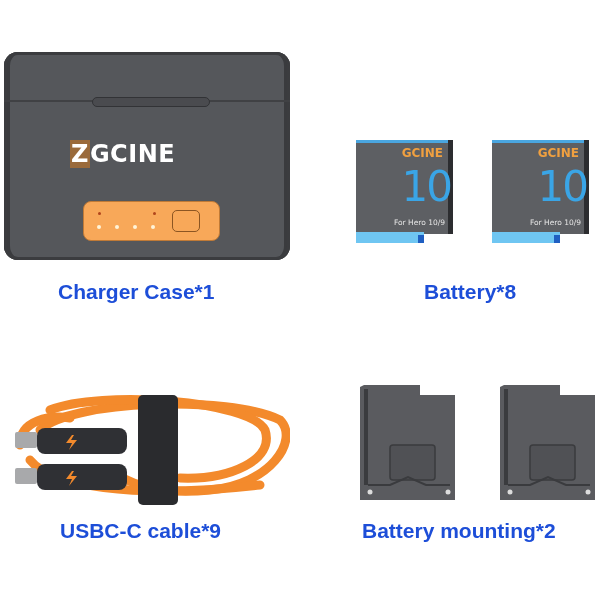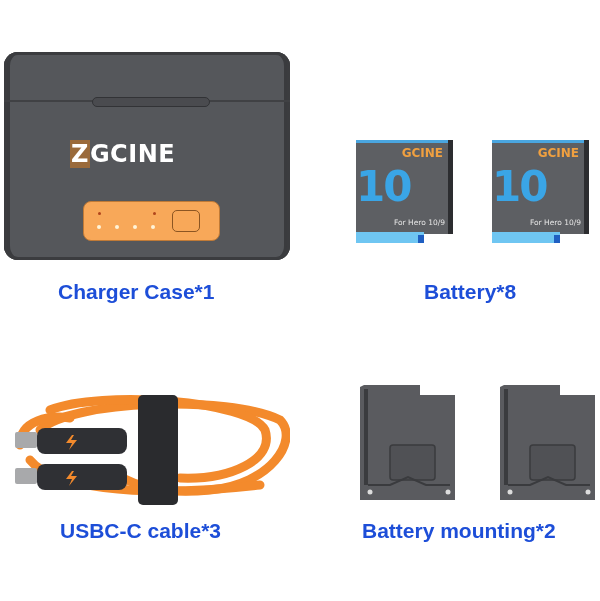--- a/index.html
+++ b/index.html
@@ -21,21 +21,21 @@
   .dot.led { background:#fff4d8; width:4px; height:4px; }
   .pbtn { position:absolute; left:88px; top:8px; width:28px; height:22px; border:1.5px solid #8c5522; border-radius:5px; box-sizing:border-box; }
 
   
   .batt { width:97px; height:107px; }
   .batt .body { position:absolute; left:0; top:2px; width:95px; height:94px; background:#5d5f63; border-top:3px solid #4aa6e0; box-sizing:border-box; }
   .batt .side { position:absolute; right:0; top:2px; width:5px; height:94px; background:#2c2d30; }
   .batt .bottom { position:absolute; left:0; top:94px; width:68px; height:11px; background:#6fc6f2; }
   .batt .tab { position:absolute; left:62px; top:97px; width:6px; height:8px; background:#1f5fc2; }
   .batt .brand { position:absolute; right:10px; top:8px; color:#f0a040; font-weight:bold; font-size:12px; }
-  .batt .num { position:absolute; left:0; width:95px; top:24px; text-align:left; color:#3aa5e6; font-size:42px; font-weight:bold; letter-spacing:-2px;
+  .batt .num { position:absolute; left:0; width:95px; top:24px; text-align:right; color:#3aa5e6; font-size:42px; font-weight:normal; letter-spacing:-2px;
                font-family:"DejaVu Sans", sans-serif; }
   .batt .note { position:absolute; right:8px; top:80px; color:#e6e6e6; font-size:7.5px;margin-left:25px; }
 
   
   .label { color:#1d4ed8; font-weight:bold; font-size:21px; white-space:nowrap; font-family:"Liberation Sans", sans-serif; }
 
   
   .cable { left:10px; top:390px; width:280px; height:115px; }
 
   
@@ -87,21 +87,21 @@
     <path d="M10 55 C 10 30, 40 25, 60 28"></path>
   </g>
   <rect x="5" y="42" width="22" height="16" rx="2" fill="#a8a9ab"></rect>
   <rect x="27" y="38" width="90" height="26" rx="8" fill="#2f3034"></rect>
   <path d="M62 45 l-6 8 h6 l-3 7 8 -10 h-6 l3 -5z" fill="#f38a2c"></path>
   <rect x="5" y="78" width="22" height="16" rx="2" fill="#a8a9ab"></rect>
   <rect x="27" y="74" width="90" height="26" rx="8" fill="#2f3034"></rect>
   <path d="M62 81 l-6 8 h6 l-3 7 8 -10 h-6 l3 -5z" fill="#f38a2c"></path>
   <rect x="128" y="5" width="40" height="110" rx="5" fill="#2a2b2e"></rect>
 </svg>
-<div class="abs label" style="left:60px;top:519px">USBC-C cable*3</div>
+<div class="abs label" style="left:60px;top:519px">USBC-C cable*9</div>
 
 <svg class="abs mount" style="left:360px;top:385px" viewBox="0 0 98 118">
   <path d="M4 0 H60 V10 H95 V115 H0 V2z" fill="#5a5b5f"></path>
   <path d="M6 4 V100" stroke="#3a3b3e" stroke-width="4"></path>
   <rect x="30" y="60" width="45" height="35" rx="3" fill="#505155" stroke="#3a3b3e" stroke-width="1.5"></rect>
   <path d="M8 100 H30 L48 92 L66 100 H90" stroke="#3a3b3e" stroke-width="2" fill="none"></path>
   <circle cx="10" cy="107" r="2.5" fill="#ddd"></circle>
     <circle cx="88" cy="107" r="2.5" fill="#ddd"></circle>
 </svg>
 <svg class="abs mount" style="left:500px;top:385px" viewBox="0 0 98 118">

